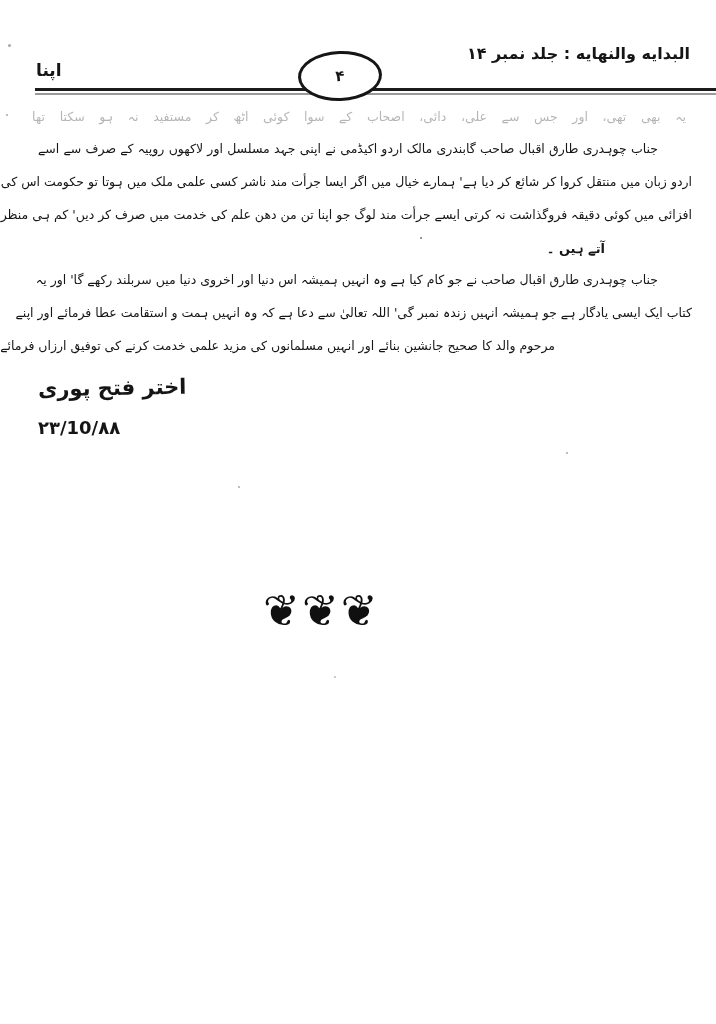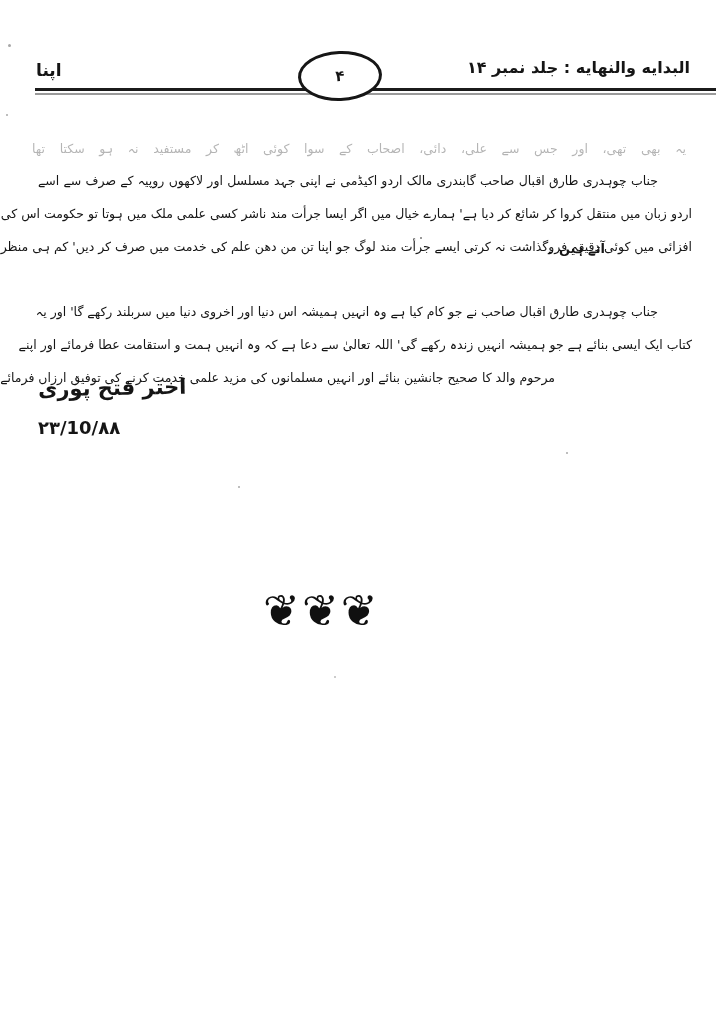--- a/index.html
+++ b/index.html
@@ -6,42 +6,42 @@
   body{
     width:716px;height:1024px;position:relative;overflow:hidden;
     background:#ffffff;
     font-family:"DejaVu Sans", sans-serif;
     color:#151515;
   }
   .page{position:absolute;inset:0;}
 
   
   .vol-title{
-    position:absolute;top:58px;right:26px;
+    position:absolute;top:44px;right:26px;
     direction:rtl;font-size:16px;font-weight:bold;white-space:nowrap;margin-left:41px;
   }
   .sec-title{
     position:absolute;top:60px;left:36px;
     direction:rtl;font-size:17px;font-weight:bold;white-space:nowrap;
   }
   .rule-main{position:absolute;top:88px;left:35px;right:0;height:3px;background:#1b1b1b;}
   .rule-echo{position:absolute;top:93px;left:35px;right:0;height:2px;background:#9a9a9a;}
   .page-oval{
     position:absolute;top:51px;left:298px;width:78px;height:44px;
     border:3px solid #161616;border-radius:50%;background:#fff;z-index:2;
     display:flex;align-items:center;justify-content:center;
     font-size:15px;font-weight:bold;transform:rotate(-2deg);
   }
 
   
   .ln{
     position:absolute;direction:rtl;unicode-bidi:plaintext;
     font-size:12.5px;line-height:20px;white-space:nowrap;color:#161616;
   }
-  .just{text-align:justify;text-align-last:justify;margin-top:32px;}
+  .just{text-align:justify;text-align-last:justify;}
   .l0{top:107px;right:30px;left:32px;opacity:.36;filter:blur(.4px);color:#333;}
   .l1{top:139px;right:58px;left:38px;}
   .l2{top:172px;right:24px;left:36px;}
   .l3{top:205px;right:24px;left:36px;}
   .l4{top:239px;right:111px;font-size:13px;font-weight:bold;}
   .l5{top:270px;right:58px;left:38px;}
   .l6{top:303px;right:24px;left:36px;}
   .l7{top:336px;right:161px;left:75px;}
 
   
@@ -80,21 +80,21 @@
   <div class="page-oval">
     <span>۴</span>
   </div>
 
   <div class="ln l0 just">یہ بھی تھی، اور جس سے علی، دائی، اصحاب کے سوا کوئی اٹھ کر مستفید نہ ہو سکتا تھا</div>
   <div class="ln l1 just">جناب چوہدری طارق اقبال صاحب گابندری مالک اردو اکیڈمی نے اپنی جہد مسلسل اور لاکھوں روپیہ کے صرف سے اسے</div>
   <div class="ln l2 just">اردو زبان میں منتقل کروا کر شائع کر دیا ہے' ہمارے خیال میں اگر ایسا جرأت مند ناشر کسی علمی ملک میں ہوتا تو حکومت اس کی حوصلہ</div>
   <div class="ln l3 just">افزائی میں کوئی دقیقہ فروگذاشت نہ کرتی ایسے جرأت مند لوگ جو اپنا تن من دھن علم کی خدمت میں صرف کر دیں' کم ہی منظر عام پر</div>
   <div class="ln l4">آتے ہیں ۔</div>
   <div class="ln l5 just">جناب چوہدری طارق اقبال صاحب نے جو کام کیا ہے وہ انہیں ہمیشہ اس دنیا اور اخروی دنیا میں سربلند رکھے گا' اور یہ</div>
-  <div class="ln l6 just">کتاب ایک ایسی بنائے ہے جو ہمیشہ انہیں زندہ رکھے گی' اللہ تعالیٰ سے دعا ہے کہ وہ انہیں ہمت و استقامت عطا فرمائے اور اپنے</div>
+  <div class="ln l6 just">کتاب ایک ایسی یادگار ہے جو ہمیشہ انہیں زندہ نمبر گی' اللہ تعالیٰ سے دعا ہے کہ وہ انہیں ہمت و استقامت عطا فرمائے اور اپنے</div>
   <div class="ln l7 just">مرحوم والد کا صحیح جانشین بنائے اور انہیں مسلمانوں کی مزید علمی خدمت کرنے کی توفیق ارزاں فرمائے ۔ آمین</div>
 
   <div class="sig-name">اختر فتح پوری</div>
   <div class="sig-date">۲۳/10/۸۸</div>
 
   <div class="orn-row">
     <span class="orn">❦</span>
     <span class="orn">❦</span>
     <span class="orn">❦</span>
   </div>

